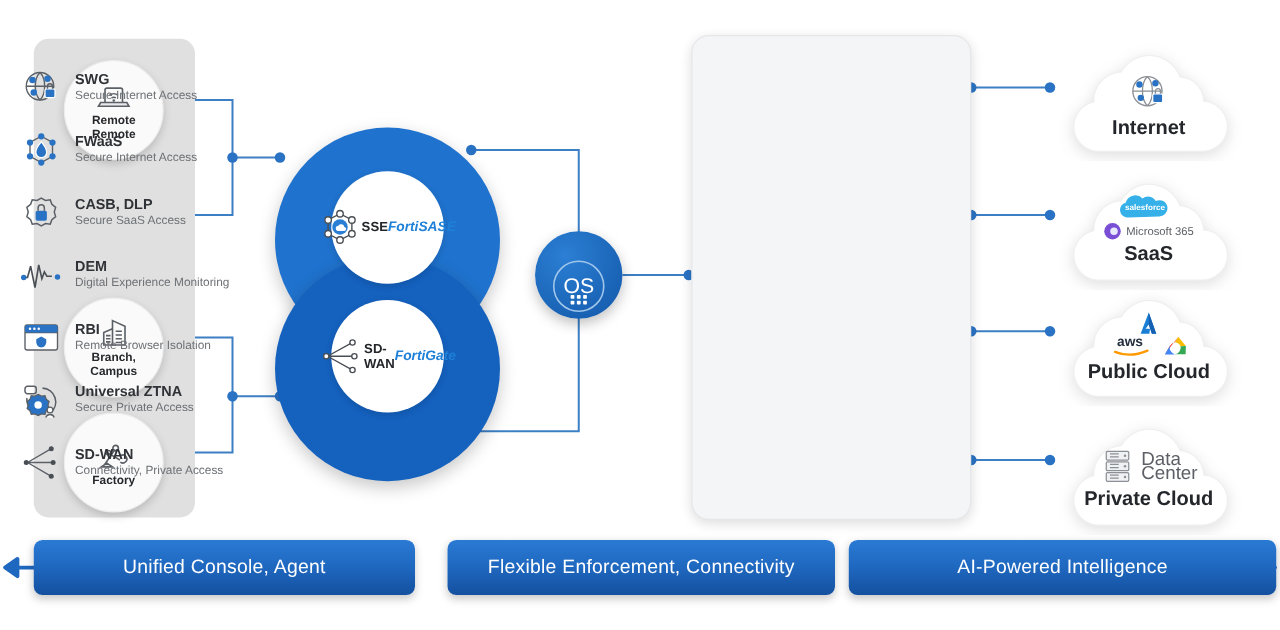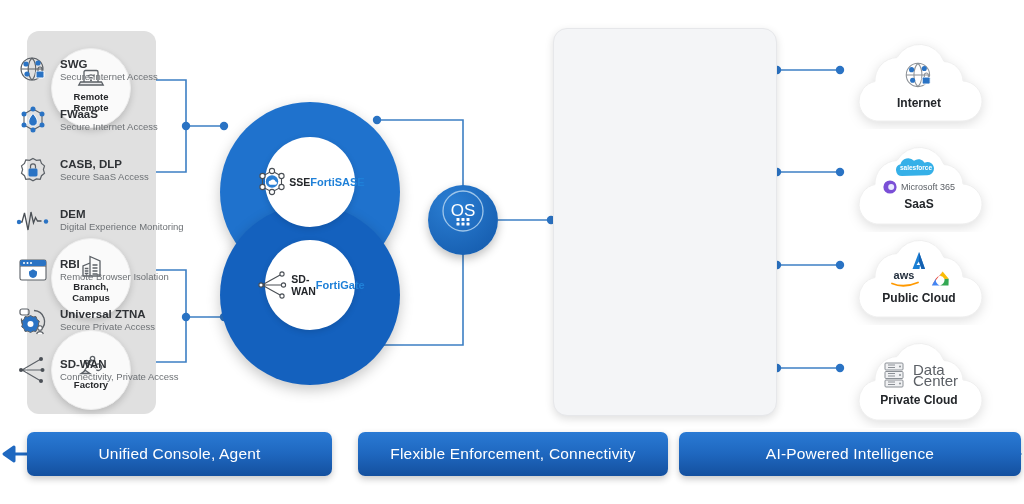--- a/index.html
+++ b/index.html
@@ -27,47 +27,47 @@
   .blob-sse{left:220px;top:102px;width:180px;height:180px;background:#1f72cd;
             box-shadow:0 5px 14px rgba(0,0,0,.22);}
   .blob-sdwan{left:220px;top:205px;width:180px;height:180px;background:#1461be;
             box-shadow:0 5px 14px rgba(0,0,0,.22);}
   .inner-circle{position:absolute;width:90px;height:90px;border-radius:50%;background:#ffffff;
             display:flex;flex-direction:row;align-items:center;justify-content:center;
             box-shadow:0 2px 6px rgba(0,0,0,.13);}
   .ic-sse{left:265px;top:137px;}
   .ic-sdwan{left:265px;top:240px;}
   .inner-circle .t1{font-size:10.5px;font-weight:bold;color:#23262a;line-height:12px;}
-  .inner-circle .t2{font-size:11px;font-weight:bold;color:#1f80d8;line-height:13px;}
+  .inner-circle .t2{font-size:11px;font-weight:bold;color:#1f80d8;line-height:13px;font-style:italic;}
   .inner-circle .ico{height:34px;display:flex;align-items:center;justify-content:center;}
 
   
   .os-badge{position:absolute;left:428px;top:185px;width:70px;height:70px;border-radius:50%;
             background:radial-gradient(circle at 35% 28%,#2b7fd4 0%,#1257a8 100%);
             box-shadow:0 4px 10px rgba(0,0,0,.25);
-            display:flex;align-items:flex-start;justify-content:center;}
+            display:flex;align-items:flex-end;justify-content:center;}
 
   
   .svc-panel{position:absolute;left:553px;top:28px;width:222px;height:386px;
              background:#f4f5f7;border:1px solid #e6e7ea;border-radius:14px;
              box-shadow:0 3px 9px rgba(0,0,0,.13);}
   .svc-row{position:absolute;left:16px;width:196px;height:44px;display:flex;align-items:center;gap:10px;}
   .svc-row .ico{width:34px;height:34px;display:flex;align-items:center;justify-content:center;flex:0 0 34px;}
   .svc-row .txt{display:flex;flex-direction:column;justify-content:center;}
   .svc-row .t1{font-size:11.5px;font-weight:bold;color:#2f3236;line-height:14px;}
   .svc-row .t2{font-size:9.5px;color:#6d7175;line-height:12px;}
 
   
   .cloud-wrap{position:absolute;width:152px;height:96px;}
   .cloud-shape{position:absolute;left:0;top:0;width:152px;height:96px;}
   .cloud-inner{position:absolute;left:0;top:0;width:152px;height:96px;
                display:flex;flex-direction:column;align-items:center;justify-content:center;
                padding-top:6px;box-sizing:border-box;}
   .cloud-inner .ico{display:flex;align-items:center;justify-content:center;}
-  .cloud-inner .lbl{font-size:12px;font-weight:bold;color:#23262a;margin-top:3px;}
+  .cloud-inner .lbl{font-size:16px;font-weight:bold;color:#23262a;margin-top:3px;}
 
   
   .bar{position:absolute;top:432px;height:44px;border-radius:7px;
        background:linear-gradient(180deg,#2a7ad4 0%,#1f68c0 48%,#14509f 100%);
        display:flex;align-items:center;justify-content:center;
        box-shadow:0 3px 7px rgba(0,0,0,.22);}
   .bar span{color:#ffffff;font-size:15.5px;letter-spacing:.2px;}
 
   .lines{position:absolute;left:0;top:0;width:1024px;height:504px;pointer-events:none;}
 </style>

